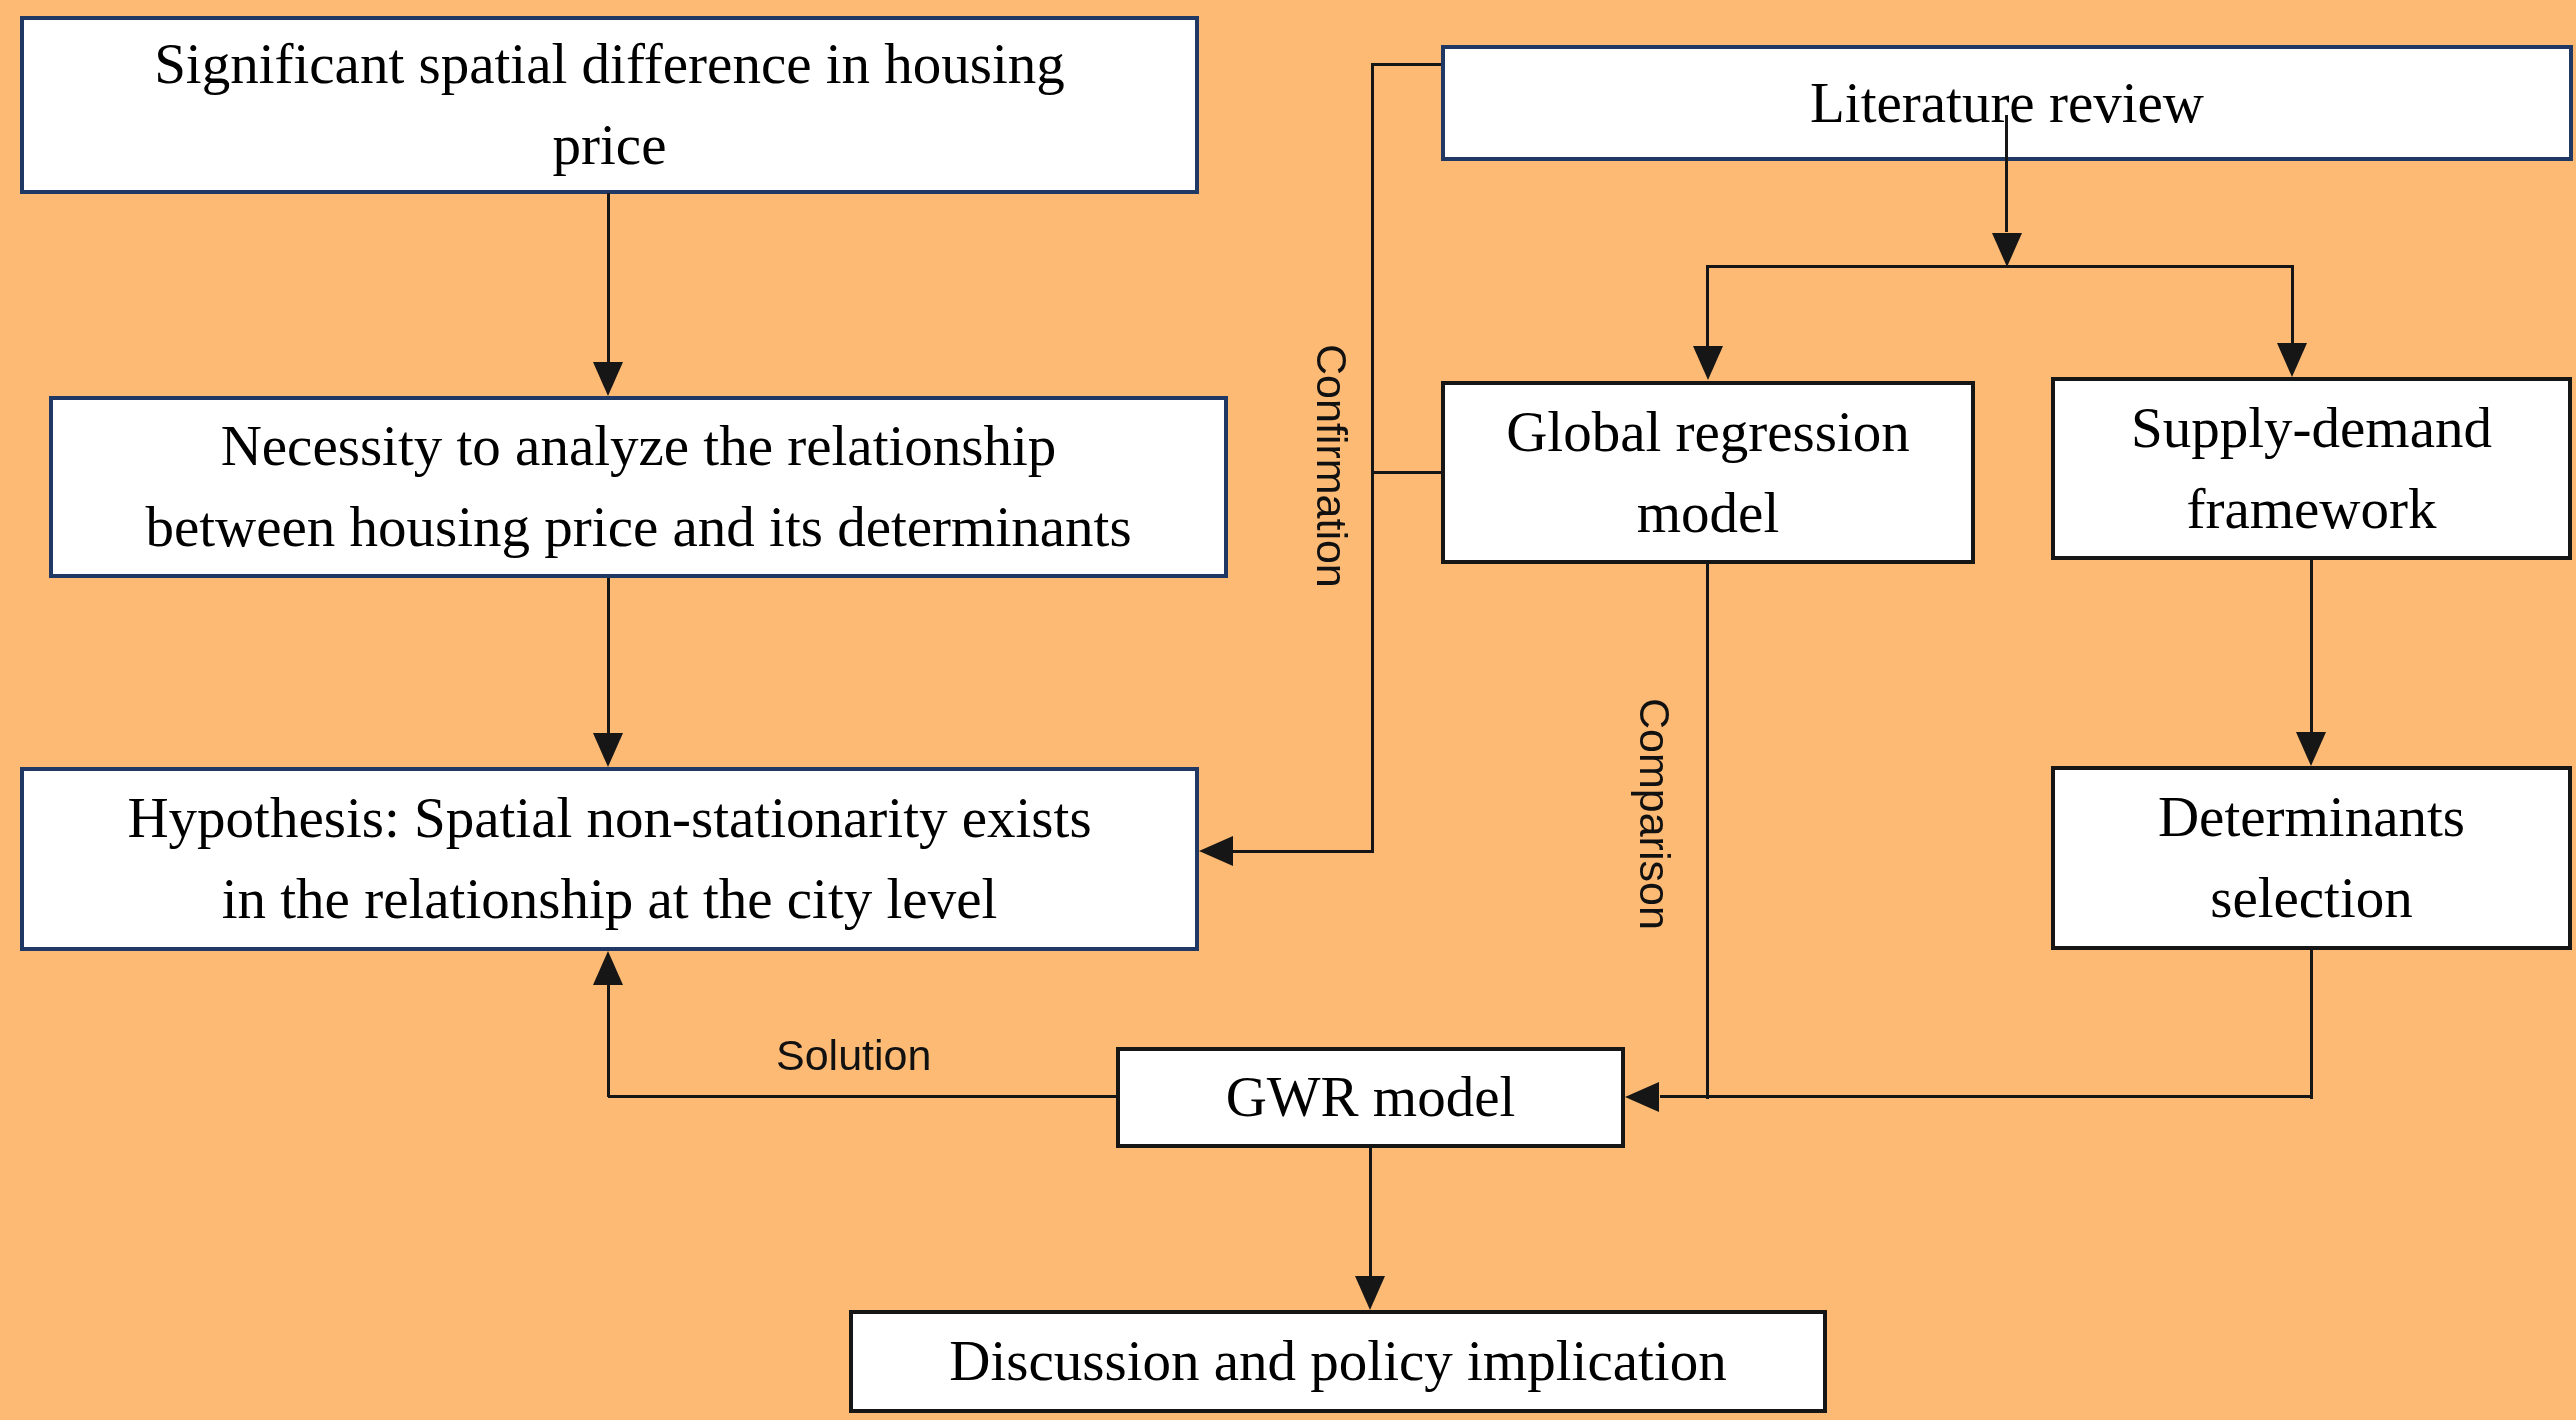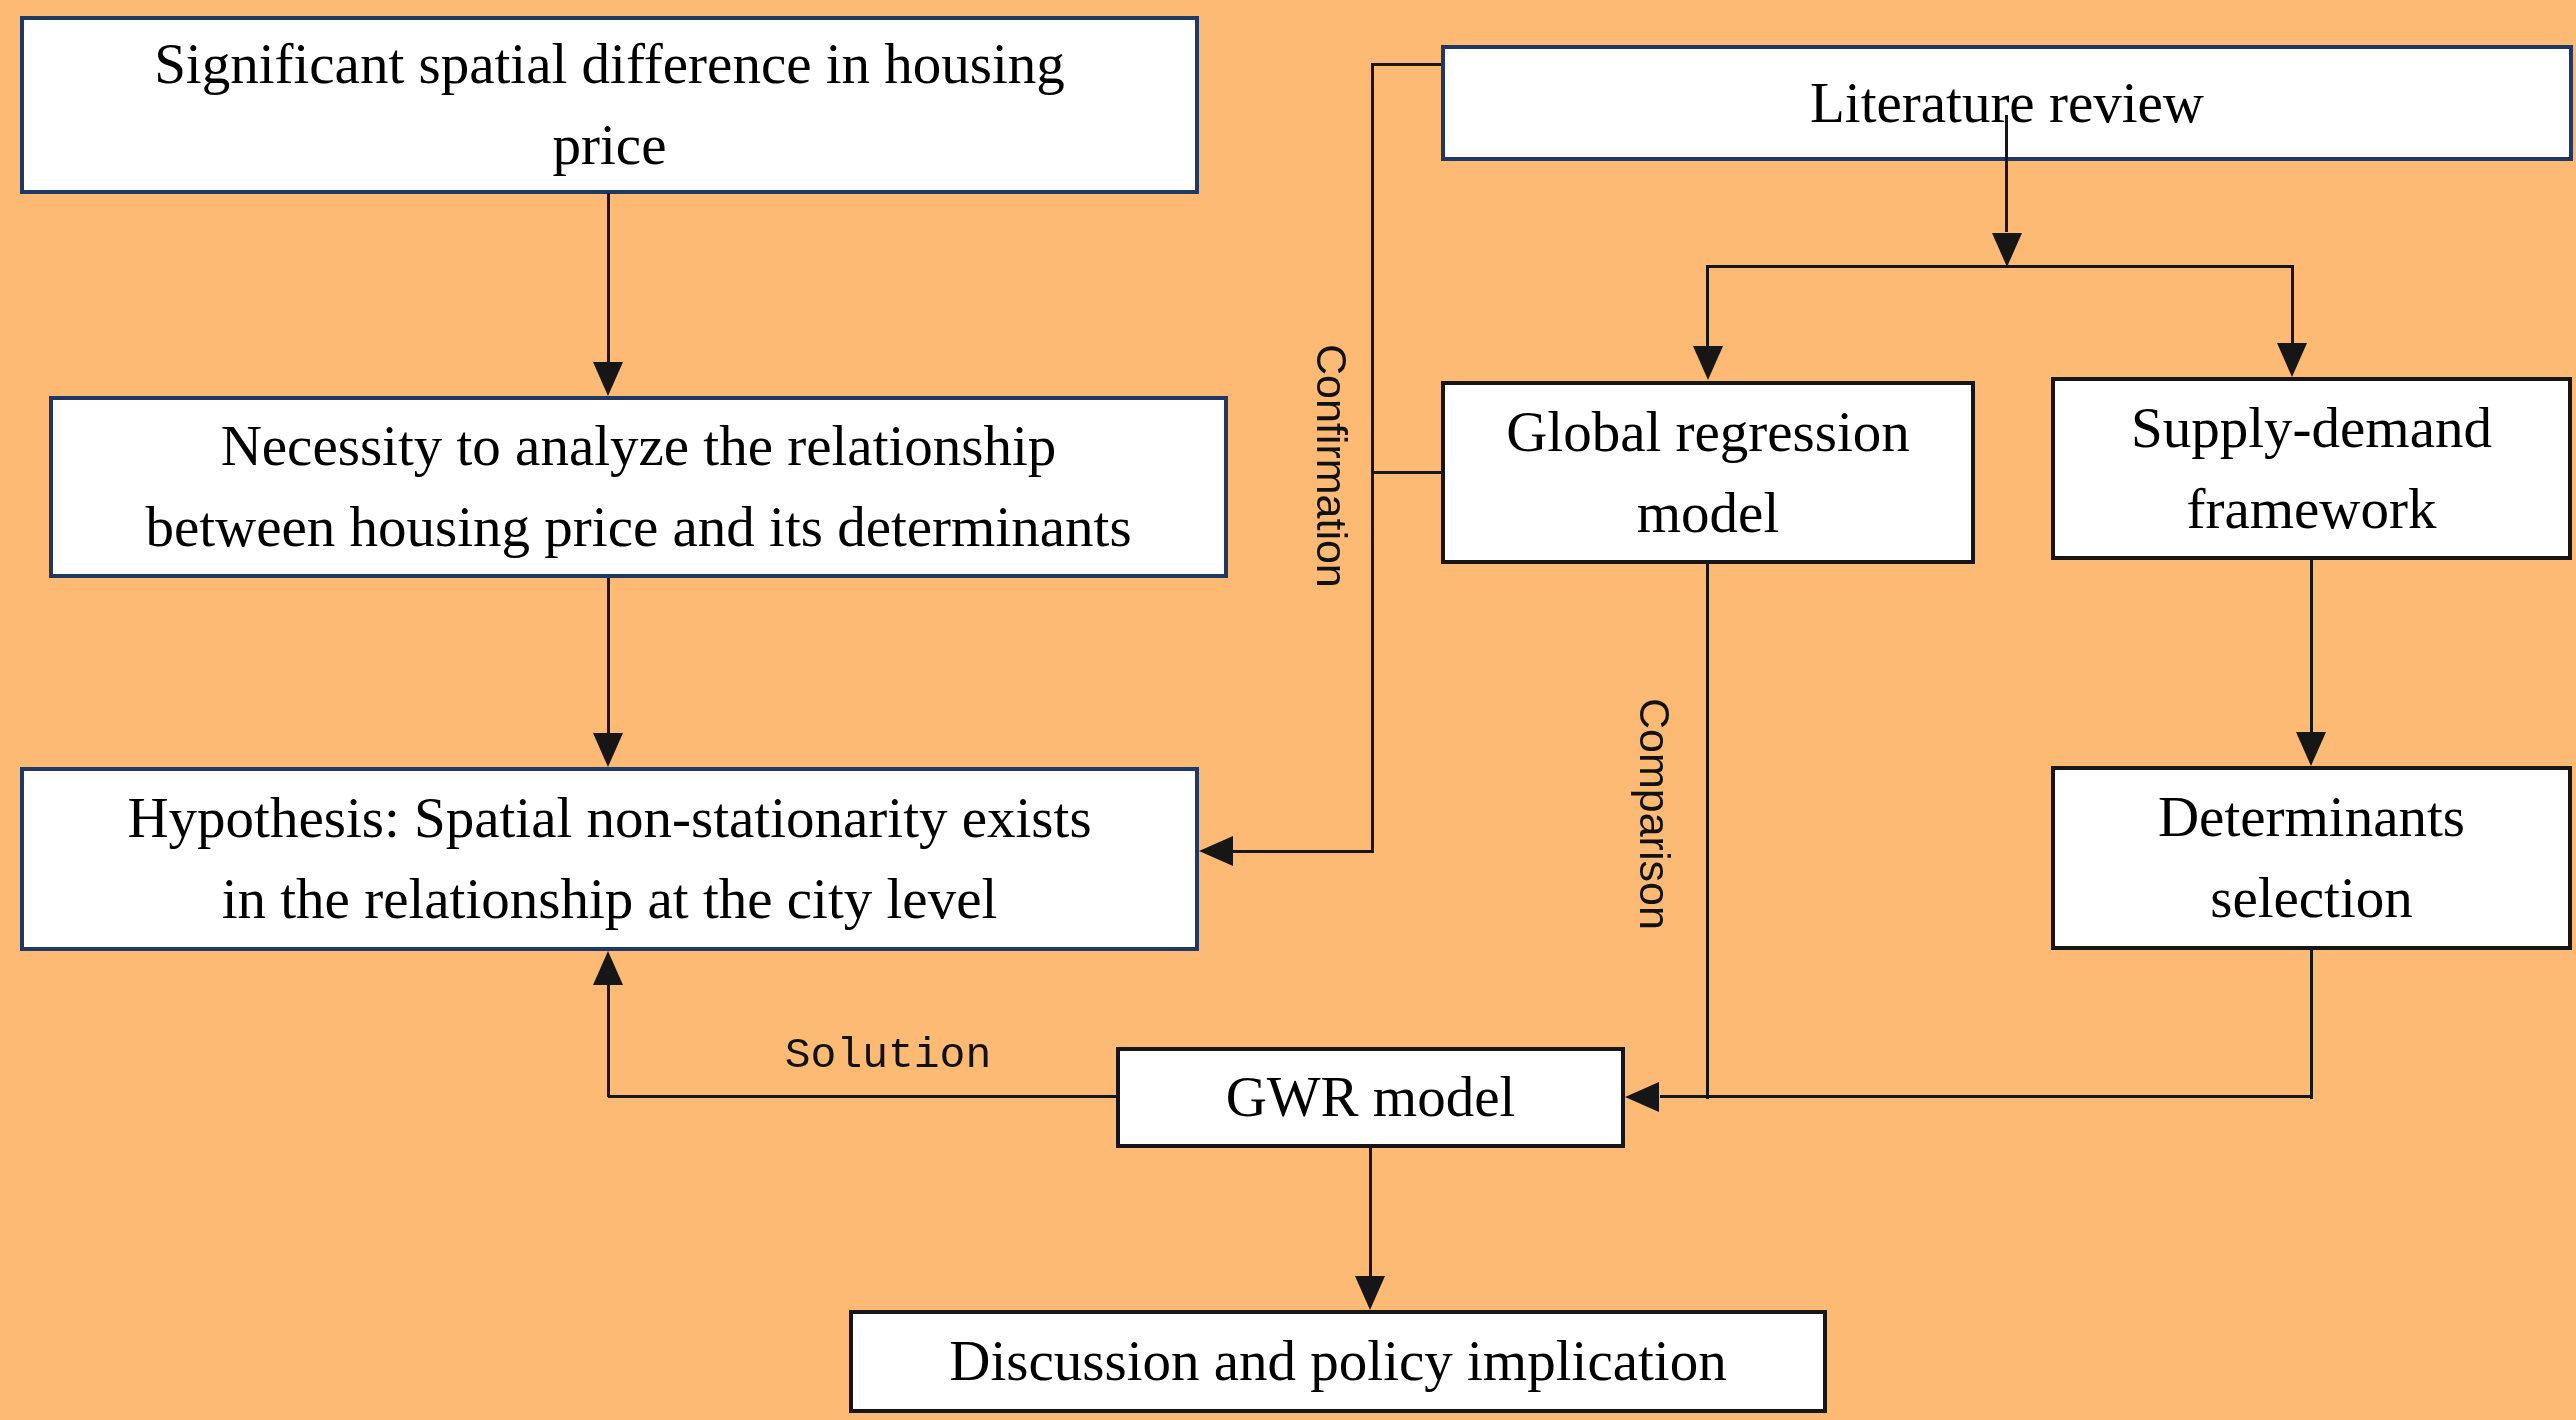--- a/index.html
+++ b/index.html
@@ -66,22 +66,20 @@
     position: absolute;
     font-family: "Liberation Sans", sans-serif;
     font-size: 43px;
     color: #111111;
   }
   .edge-label.vertical {
     writing-mode: vertical-rl;
     text-align: center;
   }
   .edge-label.horizontal {
-    text-align: center;
-    font-family: Liberation Mono, monospace;
   }
 </style>
 </head>
 <body>
 
 <div id="canvas">
 
   <div class="box blue" style="left:20px; top:15.5px; width:1179px; height:178px;">
     <span>Significant spatial difference in housing</span>
     <span>price</span>

